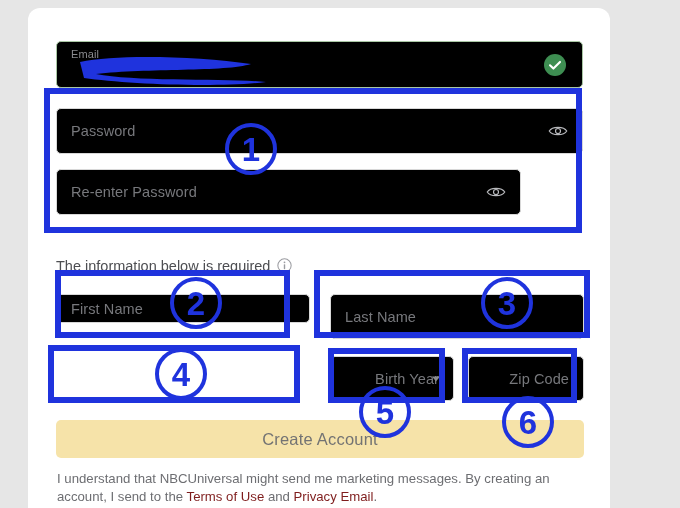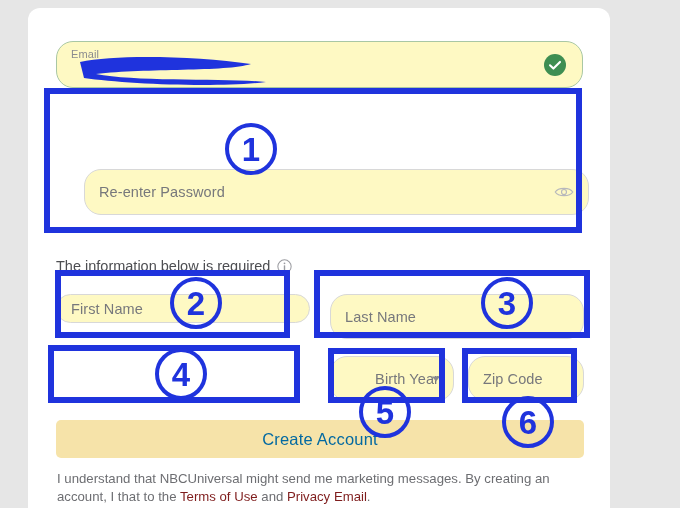--- a/index.html
+++ b/index.html
@@ -25,23 +25,23 @@
     background: #ffffff;
     border-radius: 12px 12px 0 0;
     box-sizing: border-box;
     overflow: hidden;
   }
 
   
   .field {
     position: absolute;
     box-sizing: border-box;
-    background: #fef9c3;
+    background: #000000;
     border: 1px solid #d8d8d8;
-    border-radius: 17px;
+    border-radius: 5px;
     display: flex;
     align-items: center;
     padding: 0 14px;
   }
   .field .ph {
     color: #77787c;
     font-size: 14.5px;
     letter-spacing: .1px;
     white-space: nowrap;
   }
@@ -66,53 +66,53 @@
     position: absolute;
     right: 16px;
     top: 50%;
     transform: translateY(-50%);
     width: 22px;
     height: 22px;
   }
 
   
   #password-field { left: 28px; top: 100px;  width: 527px; height: 46px; }
-  #repassword-field { left: 28px; top: 161px; width: 505px; height: 46px; margin-left: 28px; }
+  #repassword-field { left: 28px; top: 161px; width: 465px; height: 46px; }
   .eye-icon {
     position: absolute;
     right: 14px;
     top: 50%;
     transform: translateY(-50%);
     width: 20px;
     height: 14px;
   }
 
   
   #required-note {
     position: absolute;
     left: 28px;
     top: 250px;
     display: flex;
-    align-items: flex-end;
+    align-items: flex-start;
     gap: 7px;
   }
   #required-note .txt {
     font-size: 14.5px;
     color: #4d4e52;
   }
   #info-icon { width: 15px; height: 15px; display:block; }
 
   
   #firstname-field { left: 28px;  top: 286px; width: 254px; height: 29px; }
   #lastname-field  { left: 302px; top: 286px; width: 254px; height: 45px; }
 
   
   #gender-field { left: 28px;  top: 348px; width: 254px; height: 45px; }
   #birth-field  { left: 302px; top: 348px; width: 124px; height: 45px; justify-content: flex-end; }
-  #zip-field    { left: 440px; top: 348px; width: 116px; height: 45px; }
+  #zip-field    { left: 440px; top: 348px; width: 116px; height: 45px; justify-content: flex-end; }
   .caret {
     position: absolute;
     right: 13px;
     top: 50%;
     transform: translateY(-50%);
     width: 0; height: 0;
     border-left: 4px solid transparent;
     border-right: 4px solid transparent;
     border-top: 5px solid #8a8b8f;
   }
@@ -120,21 +120,21 @@
   
   #create-account-button {
     position: absolute;
     left: 28px;
     top: 412px;
     width: 528px;
     height: 38px;
     background: #f6e3a9;
     border: none;
     border-radius: 5px;
-    color: #0369a1;
+    color: #737373;
     font-size: 16.5px;
     font-family: "Liberation Sans", sans-serif;
     letter-spacing: .2px;
     cursor: default;
   }
 
   
   #legal-text {
     position: absolute;
     left: 29px;
@@ -192,20 +192,27 @@
 <div id="signup-card">
 
   <div class="field valid" id="email-field">
     <span class="ph">Email</span>
     <svg id="email-check" viewBox="0 0 22 22">
       <circle cx="11" cy="11" r="11" fill="#3e8e52"></circle>
       <path d="M6 11.3 L9.4 14.6 L16 7.9" stroke="#ffffff" stroke-width="2.1" fill="none" stroke-linecap="round" stroke-linejoin="round"></path>
     </svg>
   </div>
 
+  <div class="field" id="password-field">
+    <span class="ph">Password</span>
+    <svg class="eye-icon" viewBox="0 0 24 16">
+      <path d="M1.5 8 C5 2.2, 19 2.2, 22.5 8 C19 13.8, 5 13.8, 1.5 8 Z" fill="none" stroke="#b7b8bc" stroke-width="1.4"></path>
+      <circle cx="12" cy="8" r="3" fill="none" stroke="#b7b8bc" stroke-width="1.4"></circle>
+    </svg>
+  </div>
 
   <div class="field" id="repassword-field">
     <span class="ph">Re-enter Password</span>
     <svg class="eye-icon" viewBox="0 0 24 16">
       <path d="M1.5 8 C5 2.2, 19 2.2, 22.5 8 C19 13.8, 5 13.8, 1.5 8 Z" fill="none" stroke="#b7b8bc" stroke-width="1.4"></path>
       <circle cx="12" cy="8" r="3" fill="none" stroke="#b7b8bc" stroke-width="1.4"></circle>
     </svg>
   </div>
 
   <div id="required-note">
@@ -229,21 +236,21 @@
     <span class="caret"></span>
   </div>
   <div class="field" id="zip-field">
     <span class="ph">Zip Code</span>
   </div>
 
   <button id="create-account-button">Create Account</button>
 
   <div id="legal-text">
     <span>I understand that NBCUniversal might send me marketing messages. By creating an account,</span>
-    <span>I that to the </span><a href="#">Terms of Use</a><span> and </span><a href="#">Privacy Email</a><span>.</span>
+    <span>I send to the </span><a href="#">Terms of Use</a><span> and </span><a href="#">Privacy Email</a><span>.</span>
   </div>
 
   <svg id="redaction-scribble" viewBox="0 0 200 36">
     <path d="M4 10 C40 2, 120 4, 175 12 C150 20, 70 16, 20 22 C60 30, 150 26, 190 30 C140 36, 50 32, 8 26 Z" fill="#1f33dd"></path>
   </svg>
 
 </div>
 
 <div id="annotation-layer">
 

